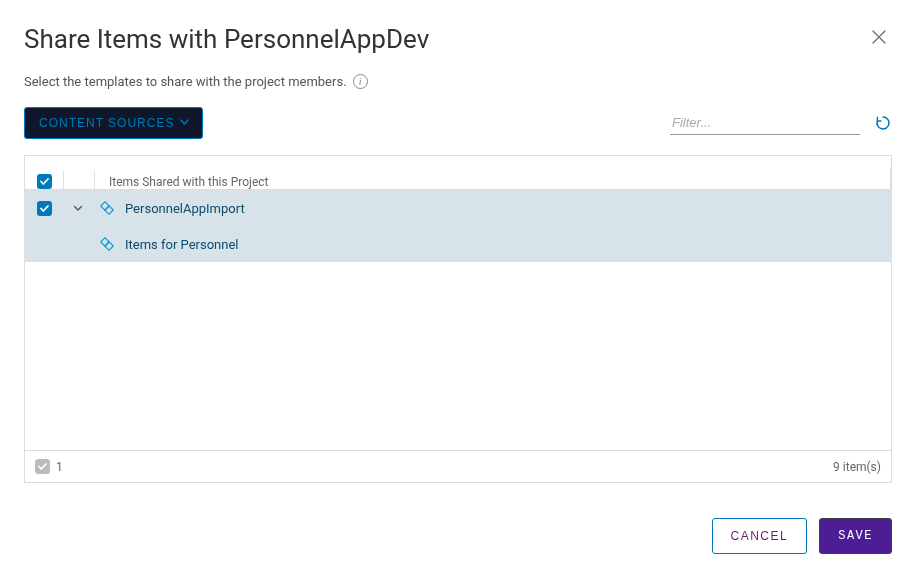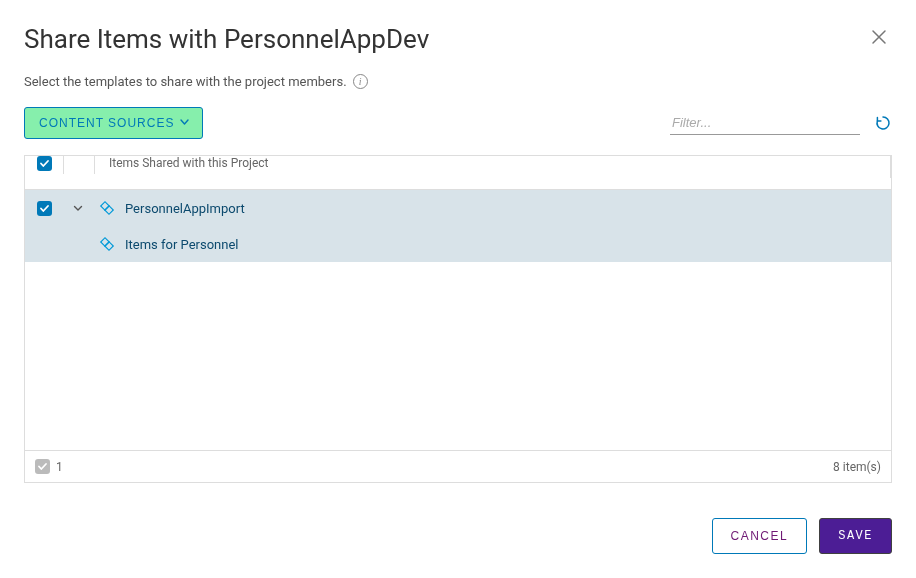--- a/index.html
+++ b/index.html
@@ -52,21 +52,21 @@
     }
     .toolbar-row {
       margin-top: 18px;
       display: flex;
       justify-content: space-between;
       align-items: center;
     }
     .dropdown-btn {
       border: 1px solid #0079b8;
       color: #0079b8;
-      background: #86efac;
+      background: #0f172a;
       padding: 8px 14px;
       font-size: 12px;
       letter-spacing: 1px;
       border-radius: 3px;
       cursor: pointer;
       display: inline-flex;
       align-items: center;
       gap: 6px;
       font-weight: 500;
     }
@@ -96,21 +96,21 @@
       cursor: pointer;
       display: inline-flex;
     }
     .refresh-btn svg { display: block; }
     .table-wrap {
       margin-top: 16px;
       border: 1px solid #ddd;
     }
     .tbl-header {
       display: flex;
-      align-items: flex-start;
+      align-items: flex-end;
       border-bottom: 1px solid #ddd;
       background: #fff;
       font-size: 12px;
       color: #666;
       height: 34px;
     }
     .col-checkbox { width: 38px; display:flex; align-items:center; justify-content:center; }
     .col-expand { width: 30px; }
     .col-icon { width: 28px; }
     .col-name { flex: 1; padding-left: 4px; }
@@ -301,20 +301,20 @@
 
   <div class="tbl-footer">
     <div class="footer-left">
       <div class="checkbox checked-grey">
         <svg width="11" height="11" viewBox="0 0 11 11">
             <path d="M2 5.5 L4.3 8 L9 3" stroke="#fff" stroke-width="1.8" fill="none" stroke-linecap="round" stroke-linejoin="round"></path>
           </svg>
       </div>
       <span>1</span>
     </div>
-    <span>8 item(s)</span>
+    <span>9 item(s)</span>
   </div>
 </div>
 
 <div class="dialog-actions">
   <button class="btn btn-secondary">CANCEL</button>
   <button class="btn btn-primary">SAVE</button>
 </div>
 
 </body></html>

